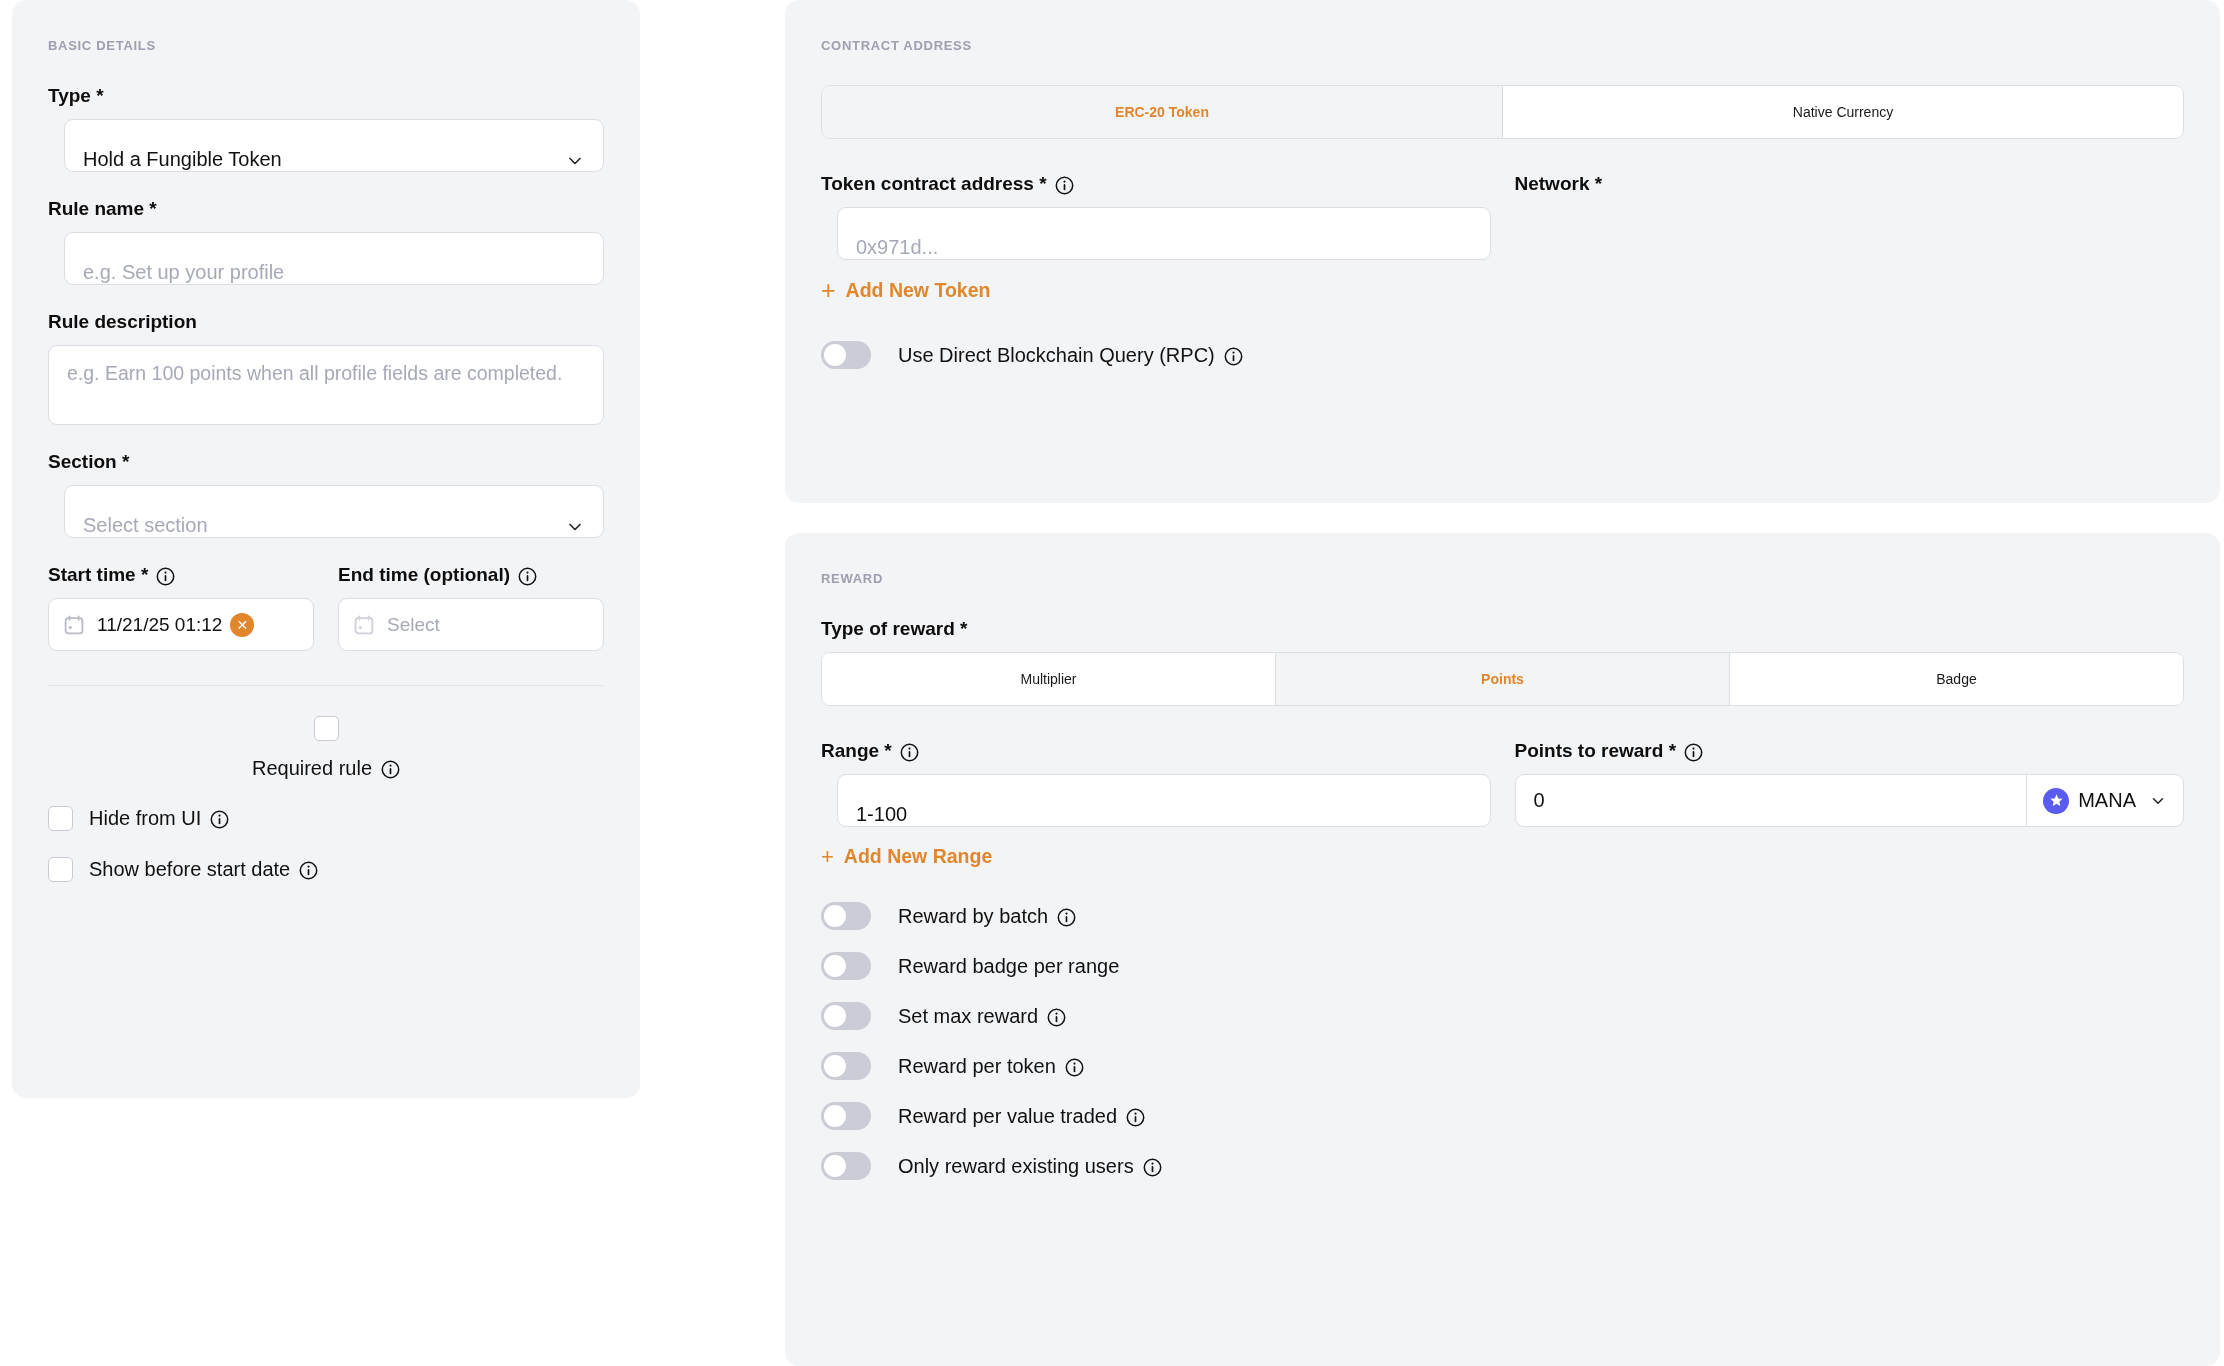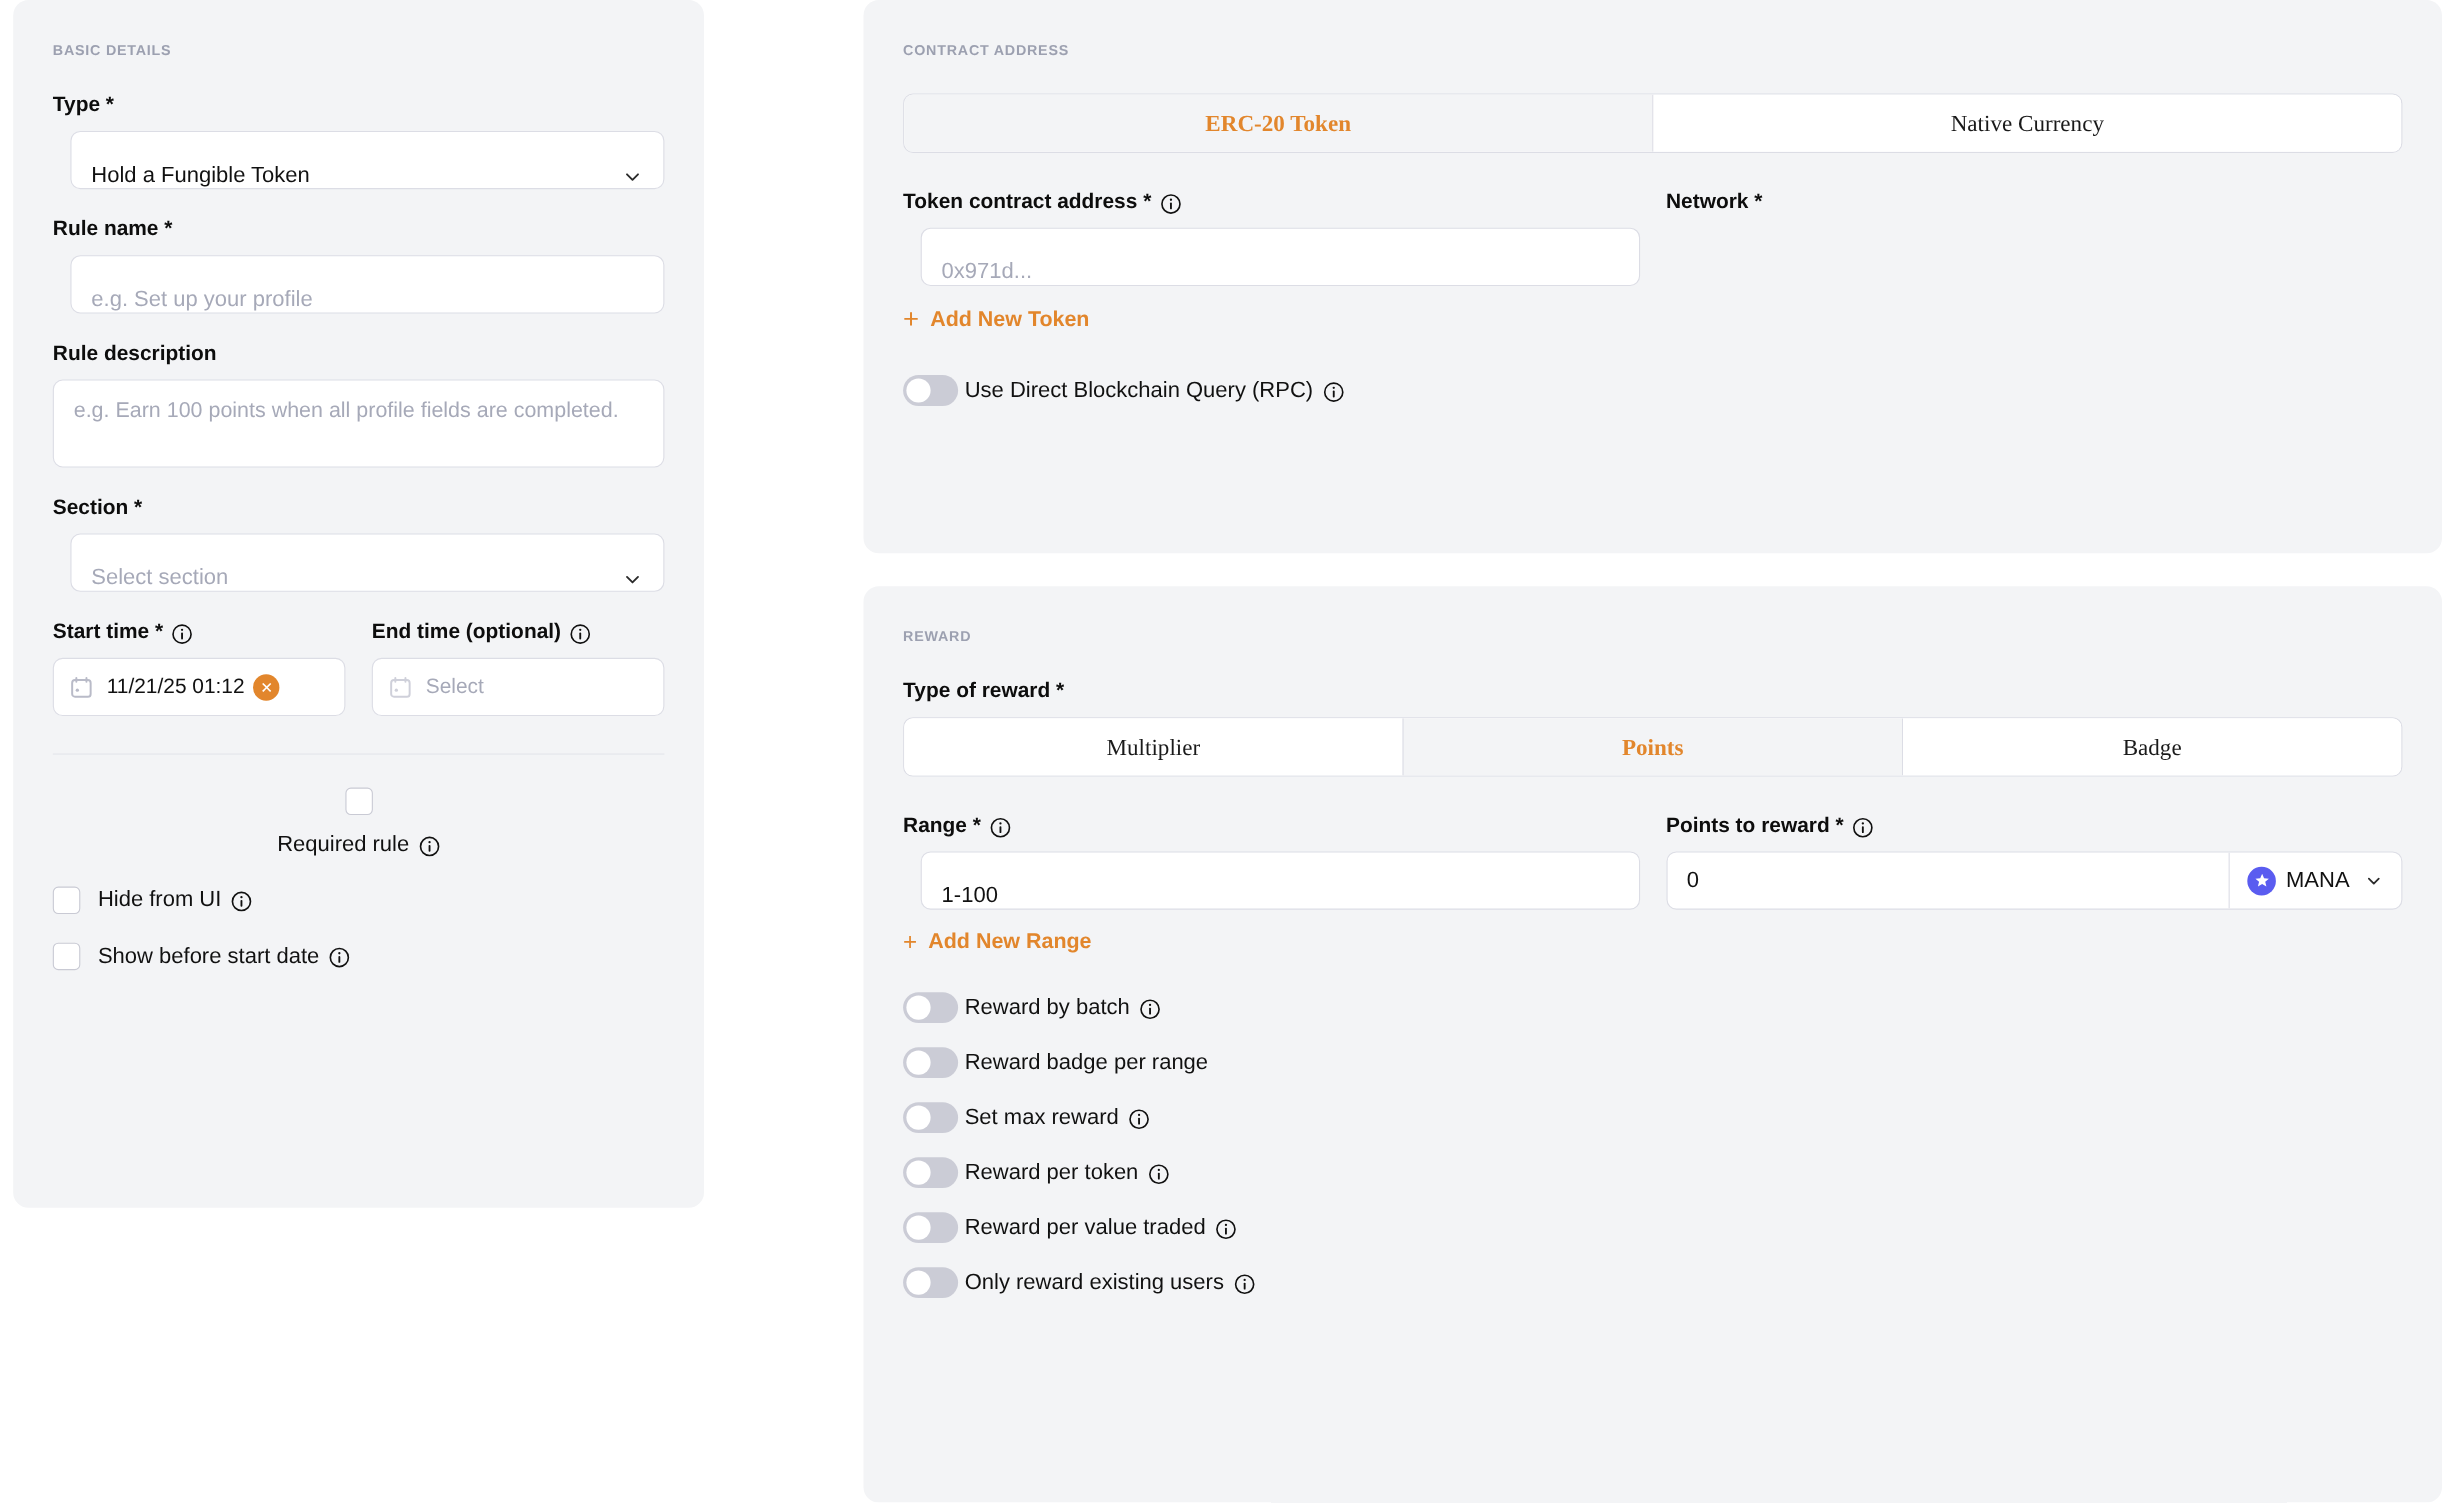--- a/index.html
+++ b/index.html
@@ -87,26 +87,25 @@
     border-radius: 9px;
     overflow: hidden;
     height: 54px;
     background: #ffffff;
   }
   .seg {
     flex: 1 1 0;
     display: flex;
     align-items: center;
     justify-content: center;
-    font-size: 21px;
+    font-size: 14px;
     color: #1a1a1a;
     background: #ffffff;
     border-left: 1px solid #dcdde5;
     cursor: pointer;
-    font-family: Liberation Serif, serif;
   }
   .seg:first-child { border-left: none; }
   .seg.active {
     background: #f3f4f6;
     color: #e2862c;
     font-weight: bold;
   }
 
   
   .add-link {
@@ -116,21 +115,21 @@
     color: #e2862c;
     font-size: 19.5px;
     font-weight: bold;
     cursor: pointer;
   }
   .plus-glyph { font-size: 25px; font-weight: normal; line-height: 1; }
 
   
   .toggle-row {
     display: flex;
-    gap: 6px;
+    gap: 27px;
   }
   .toggle {
     width: 50px; height: 28px;
     border-radius: 14px;
     background: #cbccd6;
     position: relative;
     flex: none;
     cursor: pointer;
   }
   .toggle::after {

